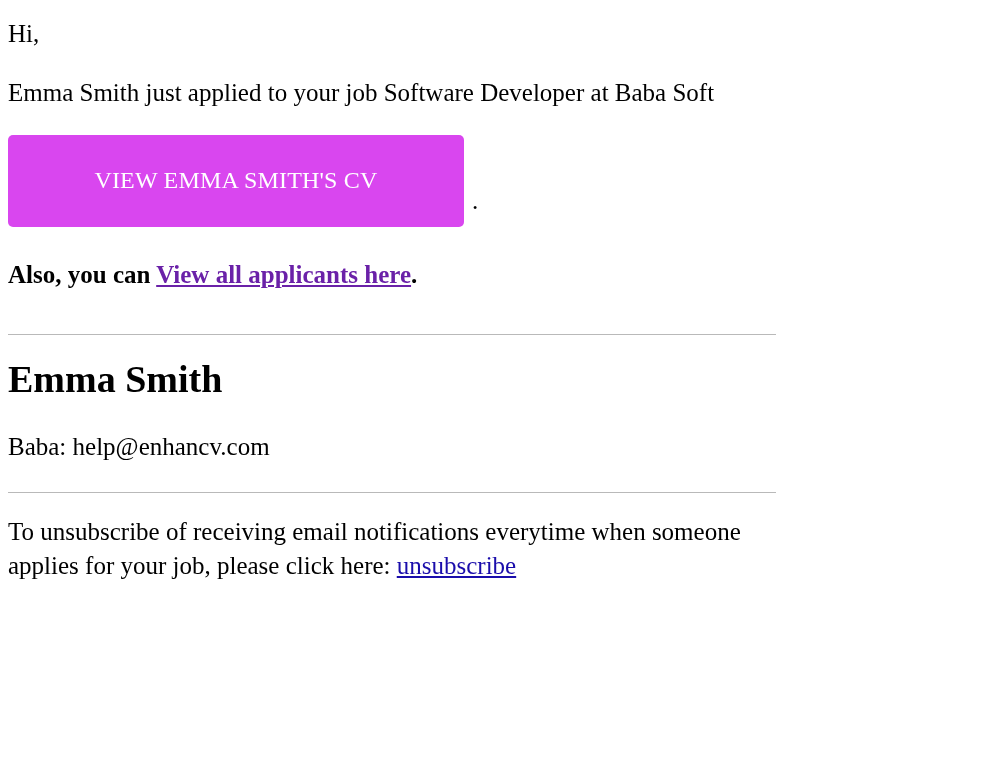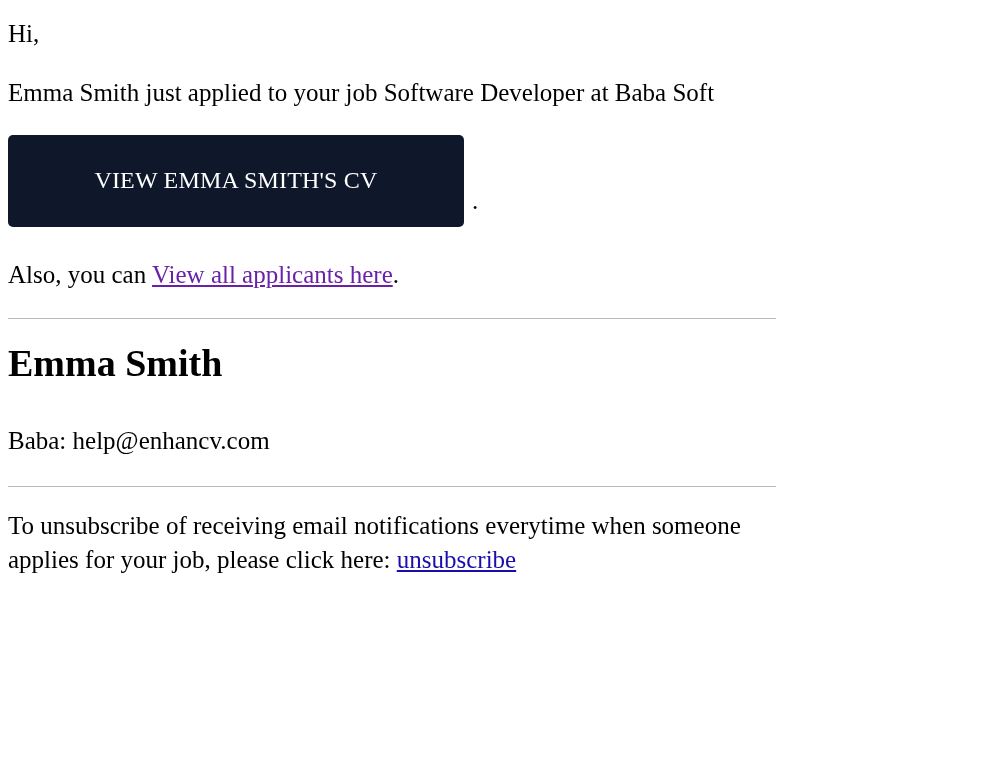--- a/index.html
+++ b/index.html
@@ -31,56 +31,57 @@
   }
   .cta-row {
     display: flex;
     align-items: flex-end;
     margin: 0 0 32px 0;
   }
   .cta-button {
     display: inline-flex;
     align-items: center;
     justify-content: center;
-    background: #0f172a;
+    background: #d946ef;
     color: #ffffff;
     text-decoration: none;
     font-size: 24px;
     letter-spacing: 0.2px;
     width: 456px;
     height: 92px;
     border-radius: 5px;
     box-sizing: border-box;
   }
   .cta-period {
     font-size: 25px;
     line-height: 1;
     padding: 0 0 14px 8px;
   }
   .also-line {
     font-size: 25px;
     line-height: 1.25;
-    margin: 0 0 28px 0;
+    margin: 0 0 44px 0;
+    font-weight: bold;
   }
   .link-purple {
     color: #6a21a8;
     text-decoration: underline;
   }
   .divider {
     border: none;
     border-top: 1px solid #b9b9b9;
     margin: 0 12px 24px 0;
   }
   .divider.second {
     margin: 0 12px 22px 0;
   }
   .sender-name {
     font-size: 38px;
     font-weight: bold;
-    margin: 0 0 40px 0;
+    margin: 0 0 30px 0;
     line-height: 1.1;
   }
   .sender-email {
     font-size: 25px;
     line-height: 1.25;
     margin: 0 0 30px 0;
   }
   .unsub-block {
     font-size: 25px;
     line-height: 1.38;

